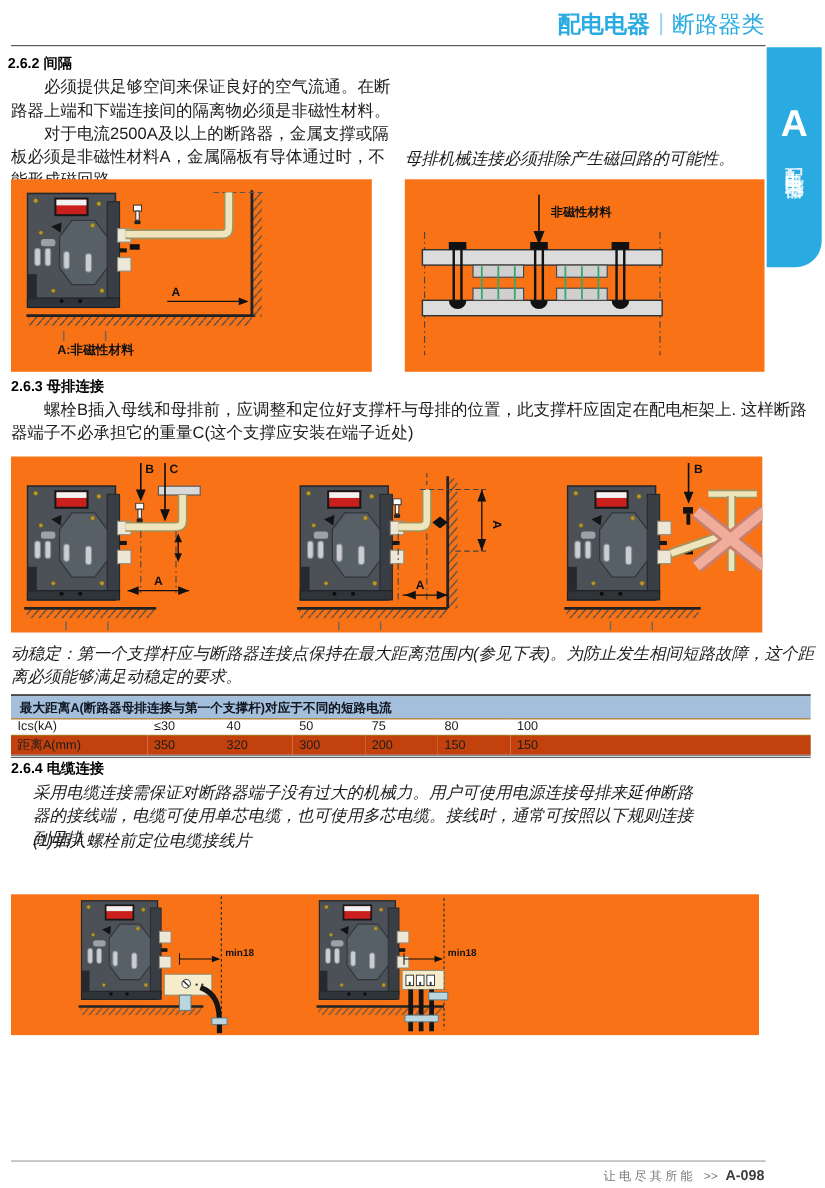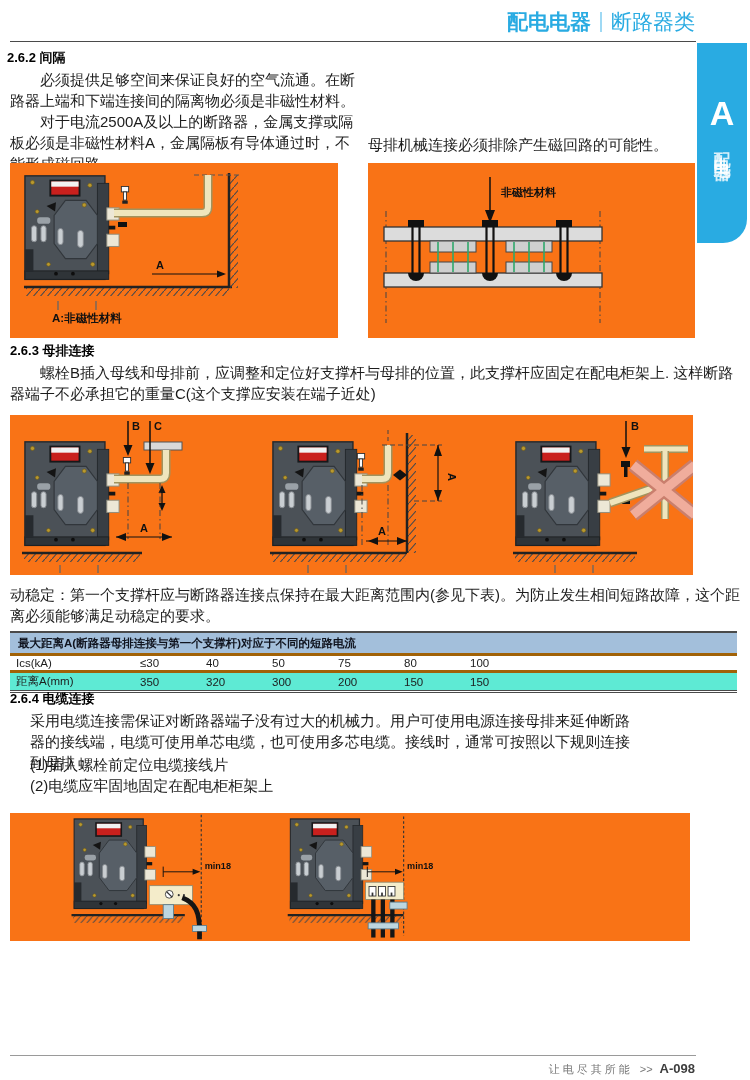--- a/index.html
+++ b/index.html
@@ -14,36 +14,36 @@
   
   .tab{position:absolute;right:3px;top:43px;width:50px;height:200px;background:#29abe2;
        border-radius:0 0 24px 0;display:flex;flex-direction:column;align-items:center;}
   .tab .letter{color:#fff;font-weight:bold;font-size:34px;margin-top:52px;line-height:36px;}
   .tab .vtext{margin-top:8px;color:rgba(255,255,255,.82);font-size:17px;font-weight:bold;
        writing-mode:vertical-rl;text-orientation:upright;letter-spacing:4px;line-height:1;}
   
   .h{position:absolute;font-size:13px;font-weight:bold;color:#000;}
   .body{position:absolute;font-size:15px;line-height:21px;}
   .body p{margin:0;text-indent:2em;}
-  .noindent p{text-indent:0;}
+  .noindent p{text-indent:0;font-style:italic;}
   
   .panel{position:absolute;background:#f97316;}
   .panel svg{display:block;width:100%;height:100%;}
   svg text{font-family:"Liberation Sans","DejaVu Sans",sans-serif;}
   .lbl{font-size:11px;font-weight:bold;fill:#111;}
   .cap{font-size:11.5px;font-weight:bold;fill:#111;}
   .cl{stroke:#444;stroke-width:1;stroke-dasharray:6 3 1.5 3;fill:none;}
   
   .table-wrap{position:absolute;left:10px;top:631px;width:727px;
       border-top:2px solid #4a4a4a;border-bottom:3px double #4a4a4a;}
   .t-head{background:#a3bfdb;color:#10141f;font-weight:bold;font-size:11.5px;padding:3px 8px 2px 8px;}
   .table-wrap table{width:100%;border-collapse:collapse;font-size:11.5px;table-layout:fixed;}
-  .table-wrap td{padding:1px 6px;border-top:3px solid #a16207;}
+  .table-wrap td{padding:1px 6px;border-top:1px solid #a16207;}
   .row-a td{background:#ffffff;}
-  .row-b td{background:#5eead4;}
+  .row-b td{background:#c2410c;}
   
   .f-line{position:absolute;left:10px;top:1055px;width:686px;border-top:1px solid #9a9a9a;}
   .footer{position:absolute;right:55px;top:1061px;font-size:11px;color:#777;display:flex;align-items:baseline;gap:7px;margin-left:24px;}
   .footer .slogan{letter-spacing:3px;}
   .footer .page-no{font-size:13px;font-weight:bold;color:#3d3d3d;}
 </style>
 </head>
 <body>
 
 <svg width="0" height="0" style="position:absolute" aria-hidden="true">
@@ -305,23 +305,20 @@
       </table>
   </div>
 
   <div class="h" style="left:10px;top:690px;">2.6.4 电缆连接</div>
   <div class="body noindent" style="left:30px;top:710px;width:602px;">
     <p>采用电缆连接需保证对断路器端子没有过大的机械力。用户可使用电源连接母排来延伸断路器的接线端，电缆可使用单芯电缆，也可使用多芯电缆。接线时，通常可按照以下规则连接到母排：</p>
   </div>
   <div class="body noindent" style="left:30px;top:754px;">
     <p>(1)插入螺栓前定位电缆接线片</p>
   </div>
-  <div class="body noindent" style="left:30px;top:775px;">
-    <p>(2)电缆应牢固地固定在配电柜柜架上</p>
-  </div>
 
   <div class="panel" style="left:10px;top:813px;width:680px;height:128px;">
     <svg viewBox="0 0 680 148">
 
       <use href="#sym-breaker" x="20" y="4" width="96" height="113"></use>
       <rect x="20" y="119" width="127" height="8" fill="url(#hatch)"></rect>
       <line x1="18" y1="118" x2="149" y2="118" stroke="#222" stroke-width="2.5"></line>
       <line x1="168" y1="2" x2="168" y2="142" stroke="#333" stroke-width="1.3" stroke-dasharray="3 2.5"></line>
       <rect x="108" y="84" width="50" height="22" fill="#f4ecca" stroke="#8f8a70"></rect>
       <circle cx="131" cy="94" r="4.5" fill="#fff" stroke="#333"></circle>

